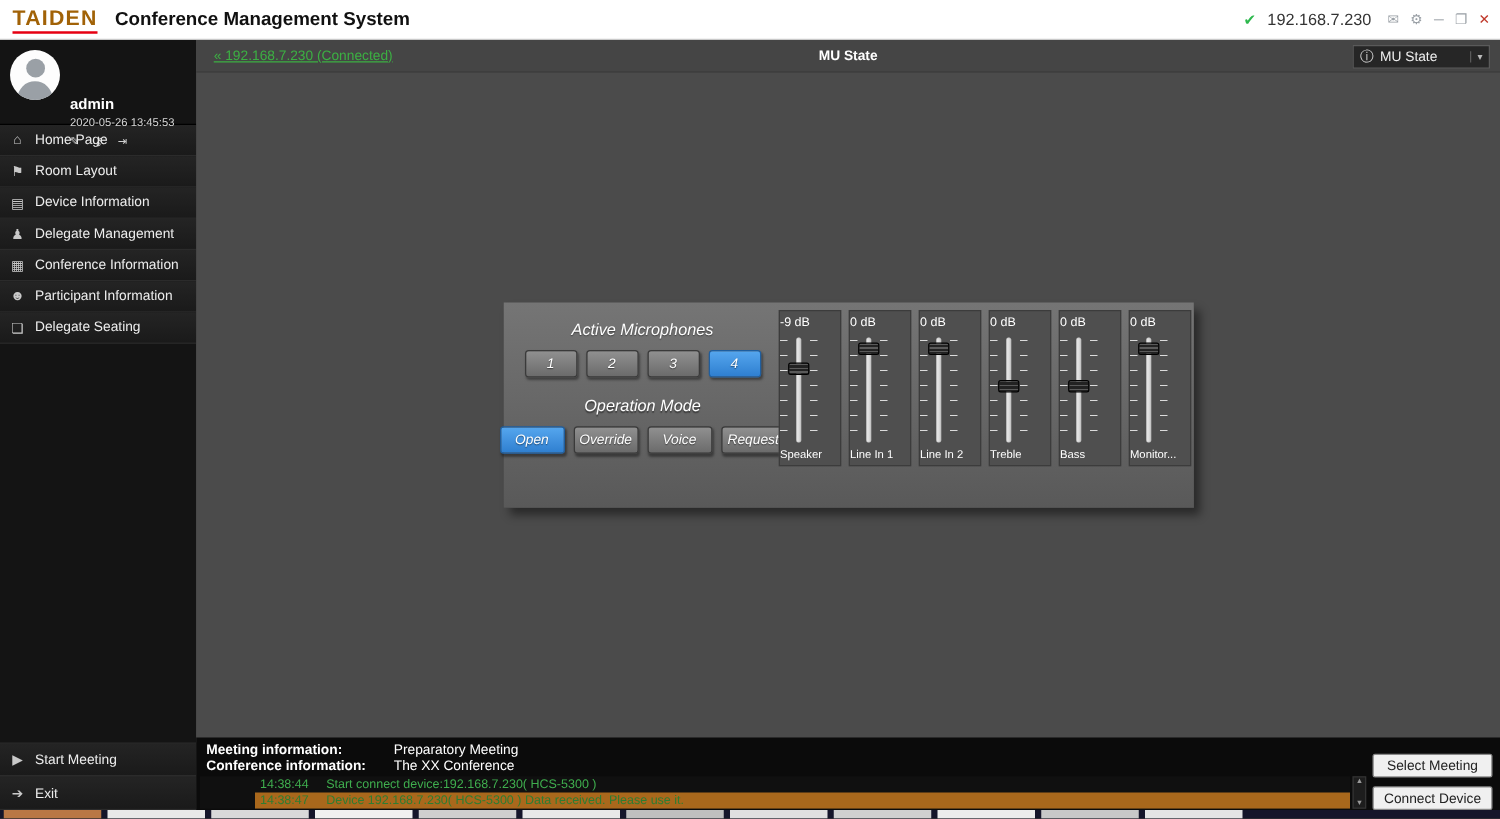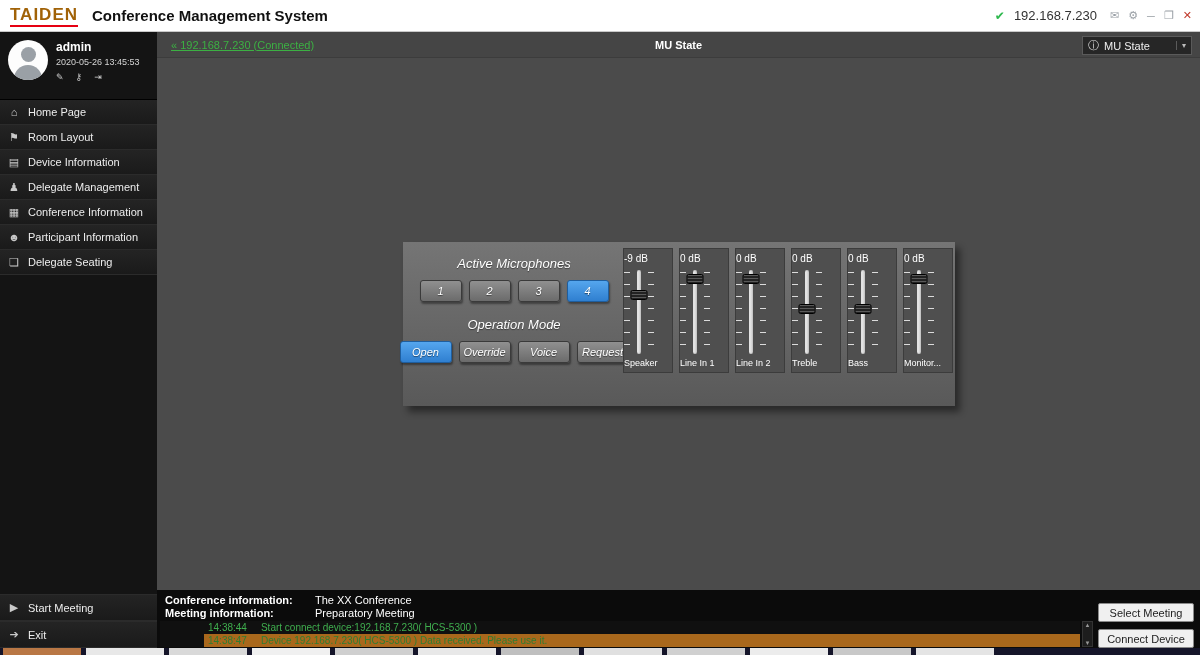--- a/index.html
+++ b/index.html
@@ -15,21 +15,21 @@
   .ip-text { font-size:13px; color:#333; margin-right:4px; }
   .hicon { color:#9aa0a6; font-size:11px; cursor:default; }
   .hicon.close { color:#c0392b; }
 
   
   .sidebar { position:absolute; top:32px; left:0; width:157px; height:616px; background:#141414; }
   .profile { height:68px; padding:8px 8px 4px 8px; display:flex; border-bottom:1px solid #000; }
   .avatar { width:40px; height:40px; border-radius:50%; background:#fdfdfd; position:relative; overflow:hidden; flex:none; }
   .avatar .head { position:absolute; width:15px; height:15px; border-radius:50%; background:#9aa0a6; top:7px; left:13px; }
   .avatar .torso { position:absolute; width:28px; height:16px; border-radius:14px 14px 0 0; background:#9aa0a6; top:25px; left:6px; }
-  .profile-info { margin-left:8px; color:#fff; }
+  .profile-info { margin-left:8px; color:#fff;margin-top:36px; }
   .profile-name { font-size:12px; font-weight:bold; }
   .profile-date { font-size:9px; color:#d5d5d5; margin-top:3px; }
   .profile-icons { margin-top:5px; display:flex; gap:12px; font-size:9px; color:#cfcfcf; }
   .menu-item { height:25px; display:flex; align-items:center; border-bottom:1px solid #2b2b2b; background:linear-gradient(#242424,#1a1a1a); font-size:11px; color:#ededed; cursor:pointer; }
   .menu-item .mi-icon { width:28px; text-align:center; font-size:11px; color:#c9c9c9; }
   .sidebar-bottom { position:absolute; bottom:0; left:0; width:100%; }
   .sidebar-bottom .menu-item { height:27px; border-top:1px solid #2b2b2b; }
 
   
   .main { position:absolute; left:157px; top:32px; width:1043px; height:558px; background:#4b4b4b; }
@@ -249,26 +249,26 @@
           <div class="s-label">Monitor...</div>
         </div>
 
       </div>
     </div>
   </div>
 
   <div class="footer">
     <div class="info-rows">
       <div class="info-row">
+        <span class="info-label">Meeting information:</span>
+        <span class="info-value">Preparatory Meeting</span>
+      </div>
+      <div class="info-row">
         <span class="info-label">Conference information:</span>
         <span class="info-value">The XX Conference</span>
-      </div>
-      <div class="info-row">
-        <span class="info-label">Meeting information:</span>
-        <span class="info-value">Preparatory Meeting</span>
       </div>
     </div>
 
     <div class="logbox">
       <div class="log-line">
         <span>14:38:44</span>
         <span>Start connect device:192.168.7.230( HCS-5300 )</span>
       </div>
       <div class="log-line highlight">
         <span>14:38:47</span>

